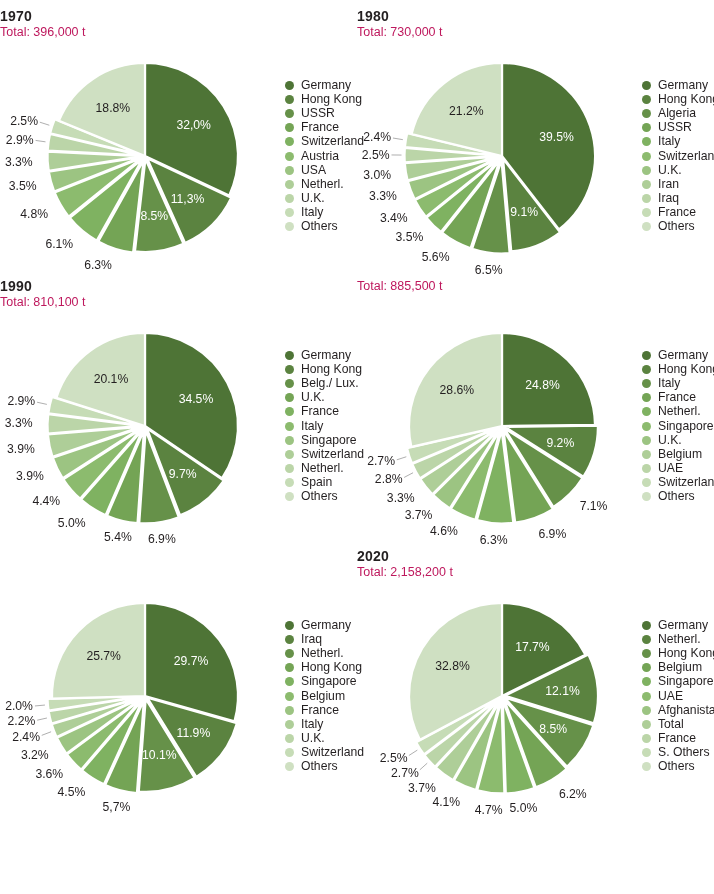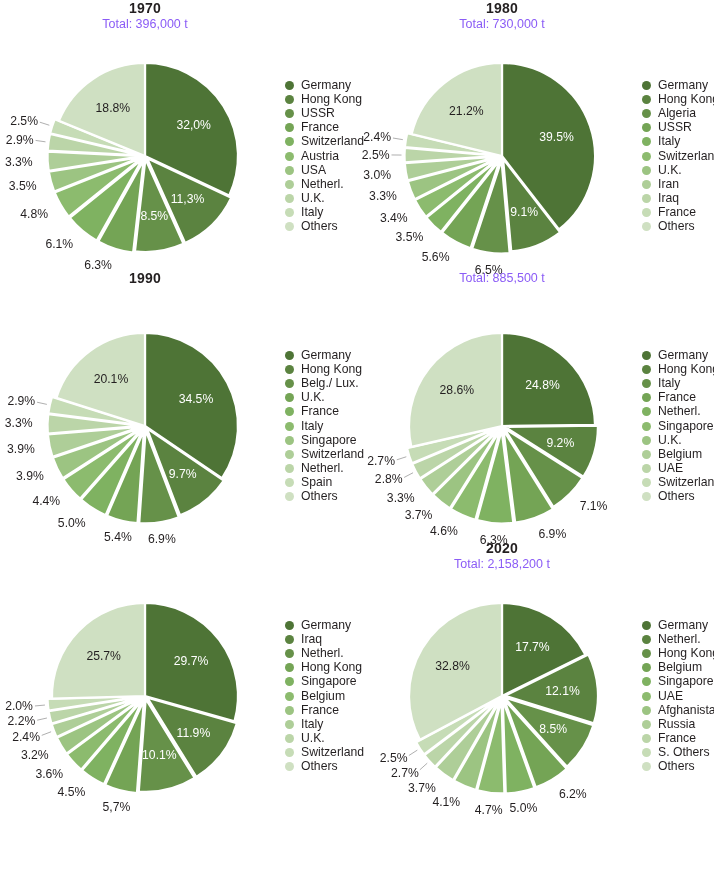--- a/index.html
+++ b/index.html
@@ -26,35 +26,34 @@
     height: 820px;
   }
   .panel {
     position: absolute;
     width: 357px;
     height: 270px;
   }
   .panel-title-block {
     position: absolute;
     left: 0;
-    top: 0;
+    top: 8px;
     width: 290px;
-    text-align: center;
     line-height: 1.15;
   }
   .panel-year {
     font-size: 14px;
     font-weight: bold;
     color: #231f20;
     letter-spacing: 0.2px;
   }
   .panel-total {
     font-size: 12.5px;
     font-weight: normal;
-    color: #8b5cf6;
+    color: #be185d;
     margin-top: 1px;
   }
   .pie-wrap {
     position: absolute;
     left: 0;
     top: 0;
     width: 290px;
     height: 270px;
   }
   .pie-svg {
@@ -281,20 +280,21 @@
           </div>
           <div class="legend-row">
             <span class="legend-swatch" style="background: rgb(207, 224, 194);"></span>
             <span class="legend-label">Others</span>
           </div>
         </div>
       </div>
       <div class="panel" style="left: 0px; top: 270px;">
         <div class="panel-title-block">
           <div class="panel-year">1990</div>
+          <div class="panel-total">Total: 810,100 t</div>
         </div>
         <div class="pie-wrap">
           <svg class="pie-svg" width="290" height="270" viewBox="0 0 290 270">
             <path d="M 145 156 L 145 63 A 93 93 0 0 1 221.91849340753427 208.27375414024812 Z" fill="#4E7436" stroke="#ffffff" stroke-width="2.2" stroke-linejoin="round"></path>
             <path d="M 146.86098027392967 158.35303047580024 L 223.77947368146394 210.62678461604835 A 93 93 0 0 1 180.00728499426205 245.24562212426514 Z" fill="#5B8340" stroke="#ffffff" stroke-width="2.2" stroke-linejoin="round"></path>
             <path d="M 145.66203510327387 160.45103465747383 L 178.80833982360625 247.34362630593873 A 93 93 0 0 1 139.23945271183422 253.2289977490678 Z" fill="#669149" stroke="#ffffff" stroke-width="2.2" stroke-linejoin="round"></path>
             <path d="M 143.93575451339325 160.37234279811602 L 137.5131721219536 253.15030588970995 A 93 93 0 0 1 107.00100068435874 245.72352298672632 Z" fill="#74A455" stroke="#ffffff" stroke-width="2.2" stroke-linejoin="round"></path>
             <path d="M 142.5887794225945 159.79947566475906 L 105.65402559356001 245.15065585336936 A 93 93 0 0 1 81.08677594749497 229.55980514039186 Z" fill="#7FB261" stroke="#ffffff" stroke-width="2.2" stroke-linejoin="round"></path>
             <path d="M 141.58737138120077 158.93325176385395 L 80.08536790610123 228.69358123948675 A 93 93 0 0 1 63.37952522747109 209.2575282116535 Z" fill="#8CBB6E" stroke="#ffffff" stroke-width="2.2" stroke-linejoin="round"></path>
             <path d="M 140.94651677227571 157.95429622180413 L 62.73867061854604 208.27857266960365 A 93 93 0 0 1 52.866374407764525 187.8020519338747 Z" fill="#9CC482" stroke="#ffffff" stroke-width="2.2" stroke-linejoin="round"></path>
@@ -576,21 +576,21 @@
           <div class="legend-row">
             <span class="legend-swatch" style="background: rgb(140, 187, 110);"></span>
             <span class="legend-label">UAE</span>
           </div>
           <div class="legend-row">
             <span class="legend-swatch" style="background: rgb(156, 196, 130);"></span>
             <span class="legend-label">Afghanistan</span>
           </div>
           <div class="legend-row">
             <span class="legend-swatch" style="background: rgb(174, 206, 152);"></span>
-            <span class="legend-label">Russia</span>
+            <span class="legend-label">Total</span>
           </div>
           <div class="legend-row">
             <span class="legend-swatch" style="background: rgb(187, 213, 168);"></span>
             <span class="legend-label">France</span>
           </div>
           <div class="legend-row">
             <span class="legend-swatch" style="background: rgb(198, 220, 182);"></span>
             <span class="legend-label">S. Others</span>
           </div>
           <div class="legend-row">

